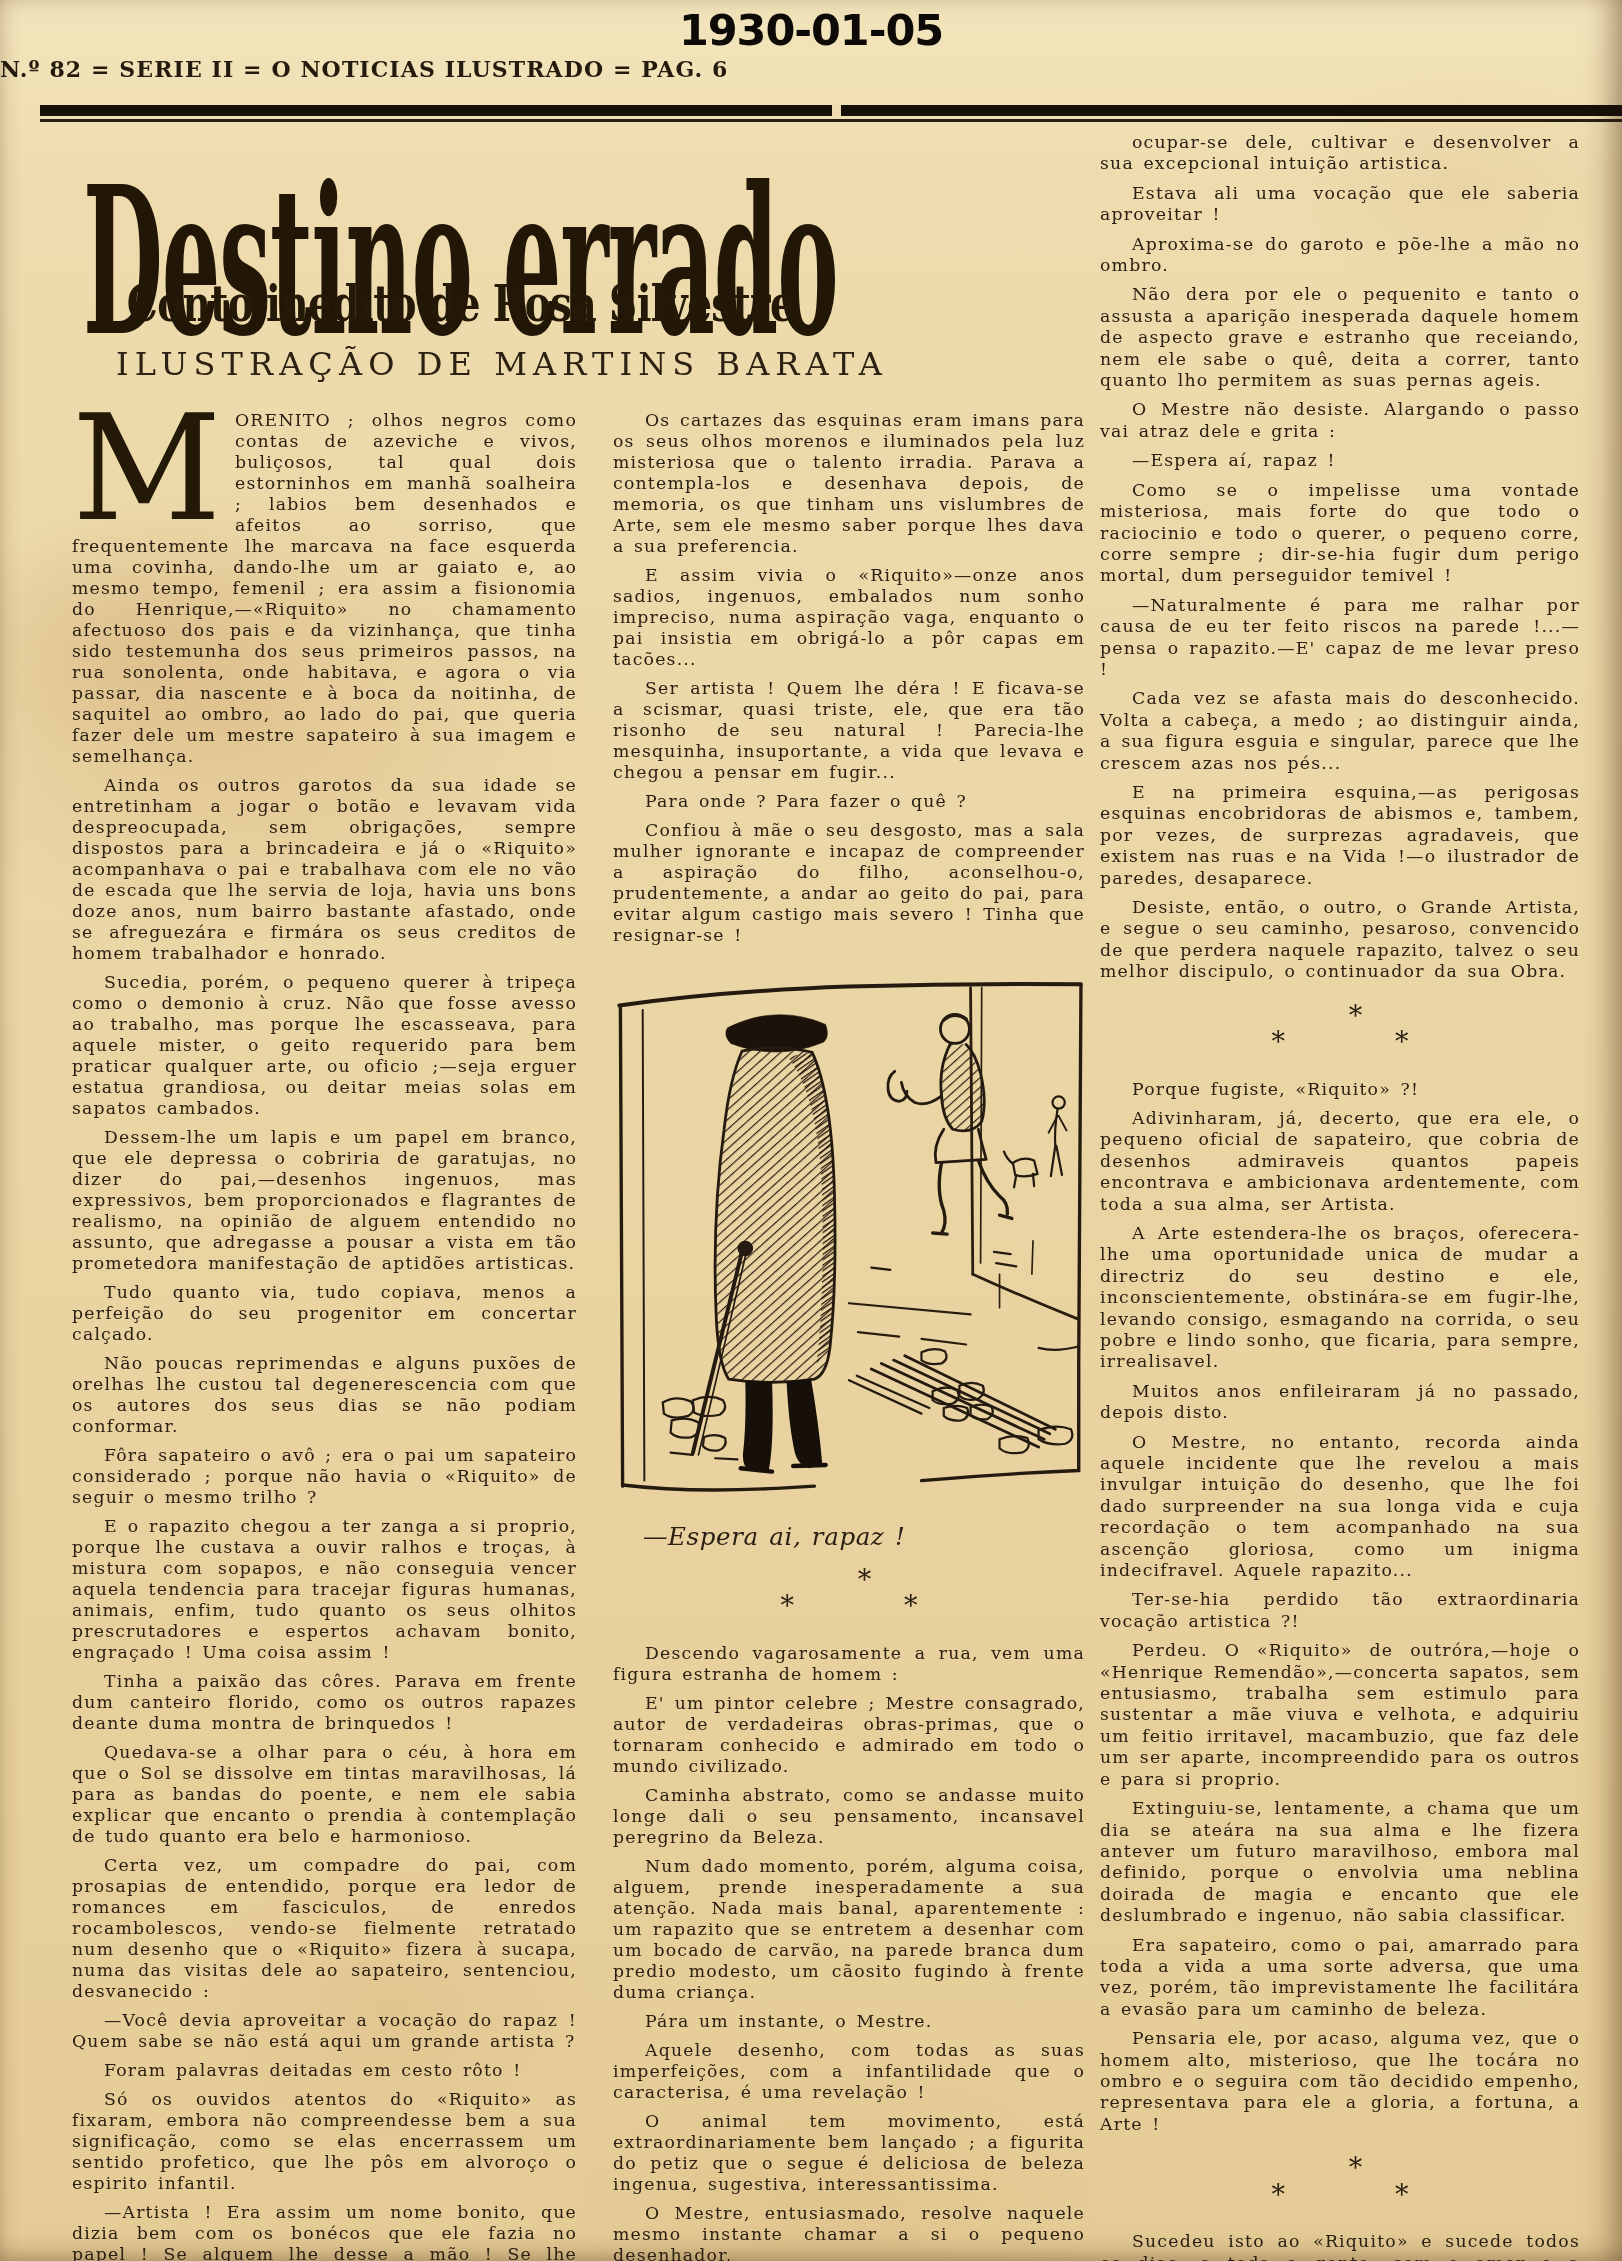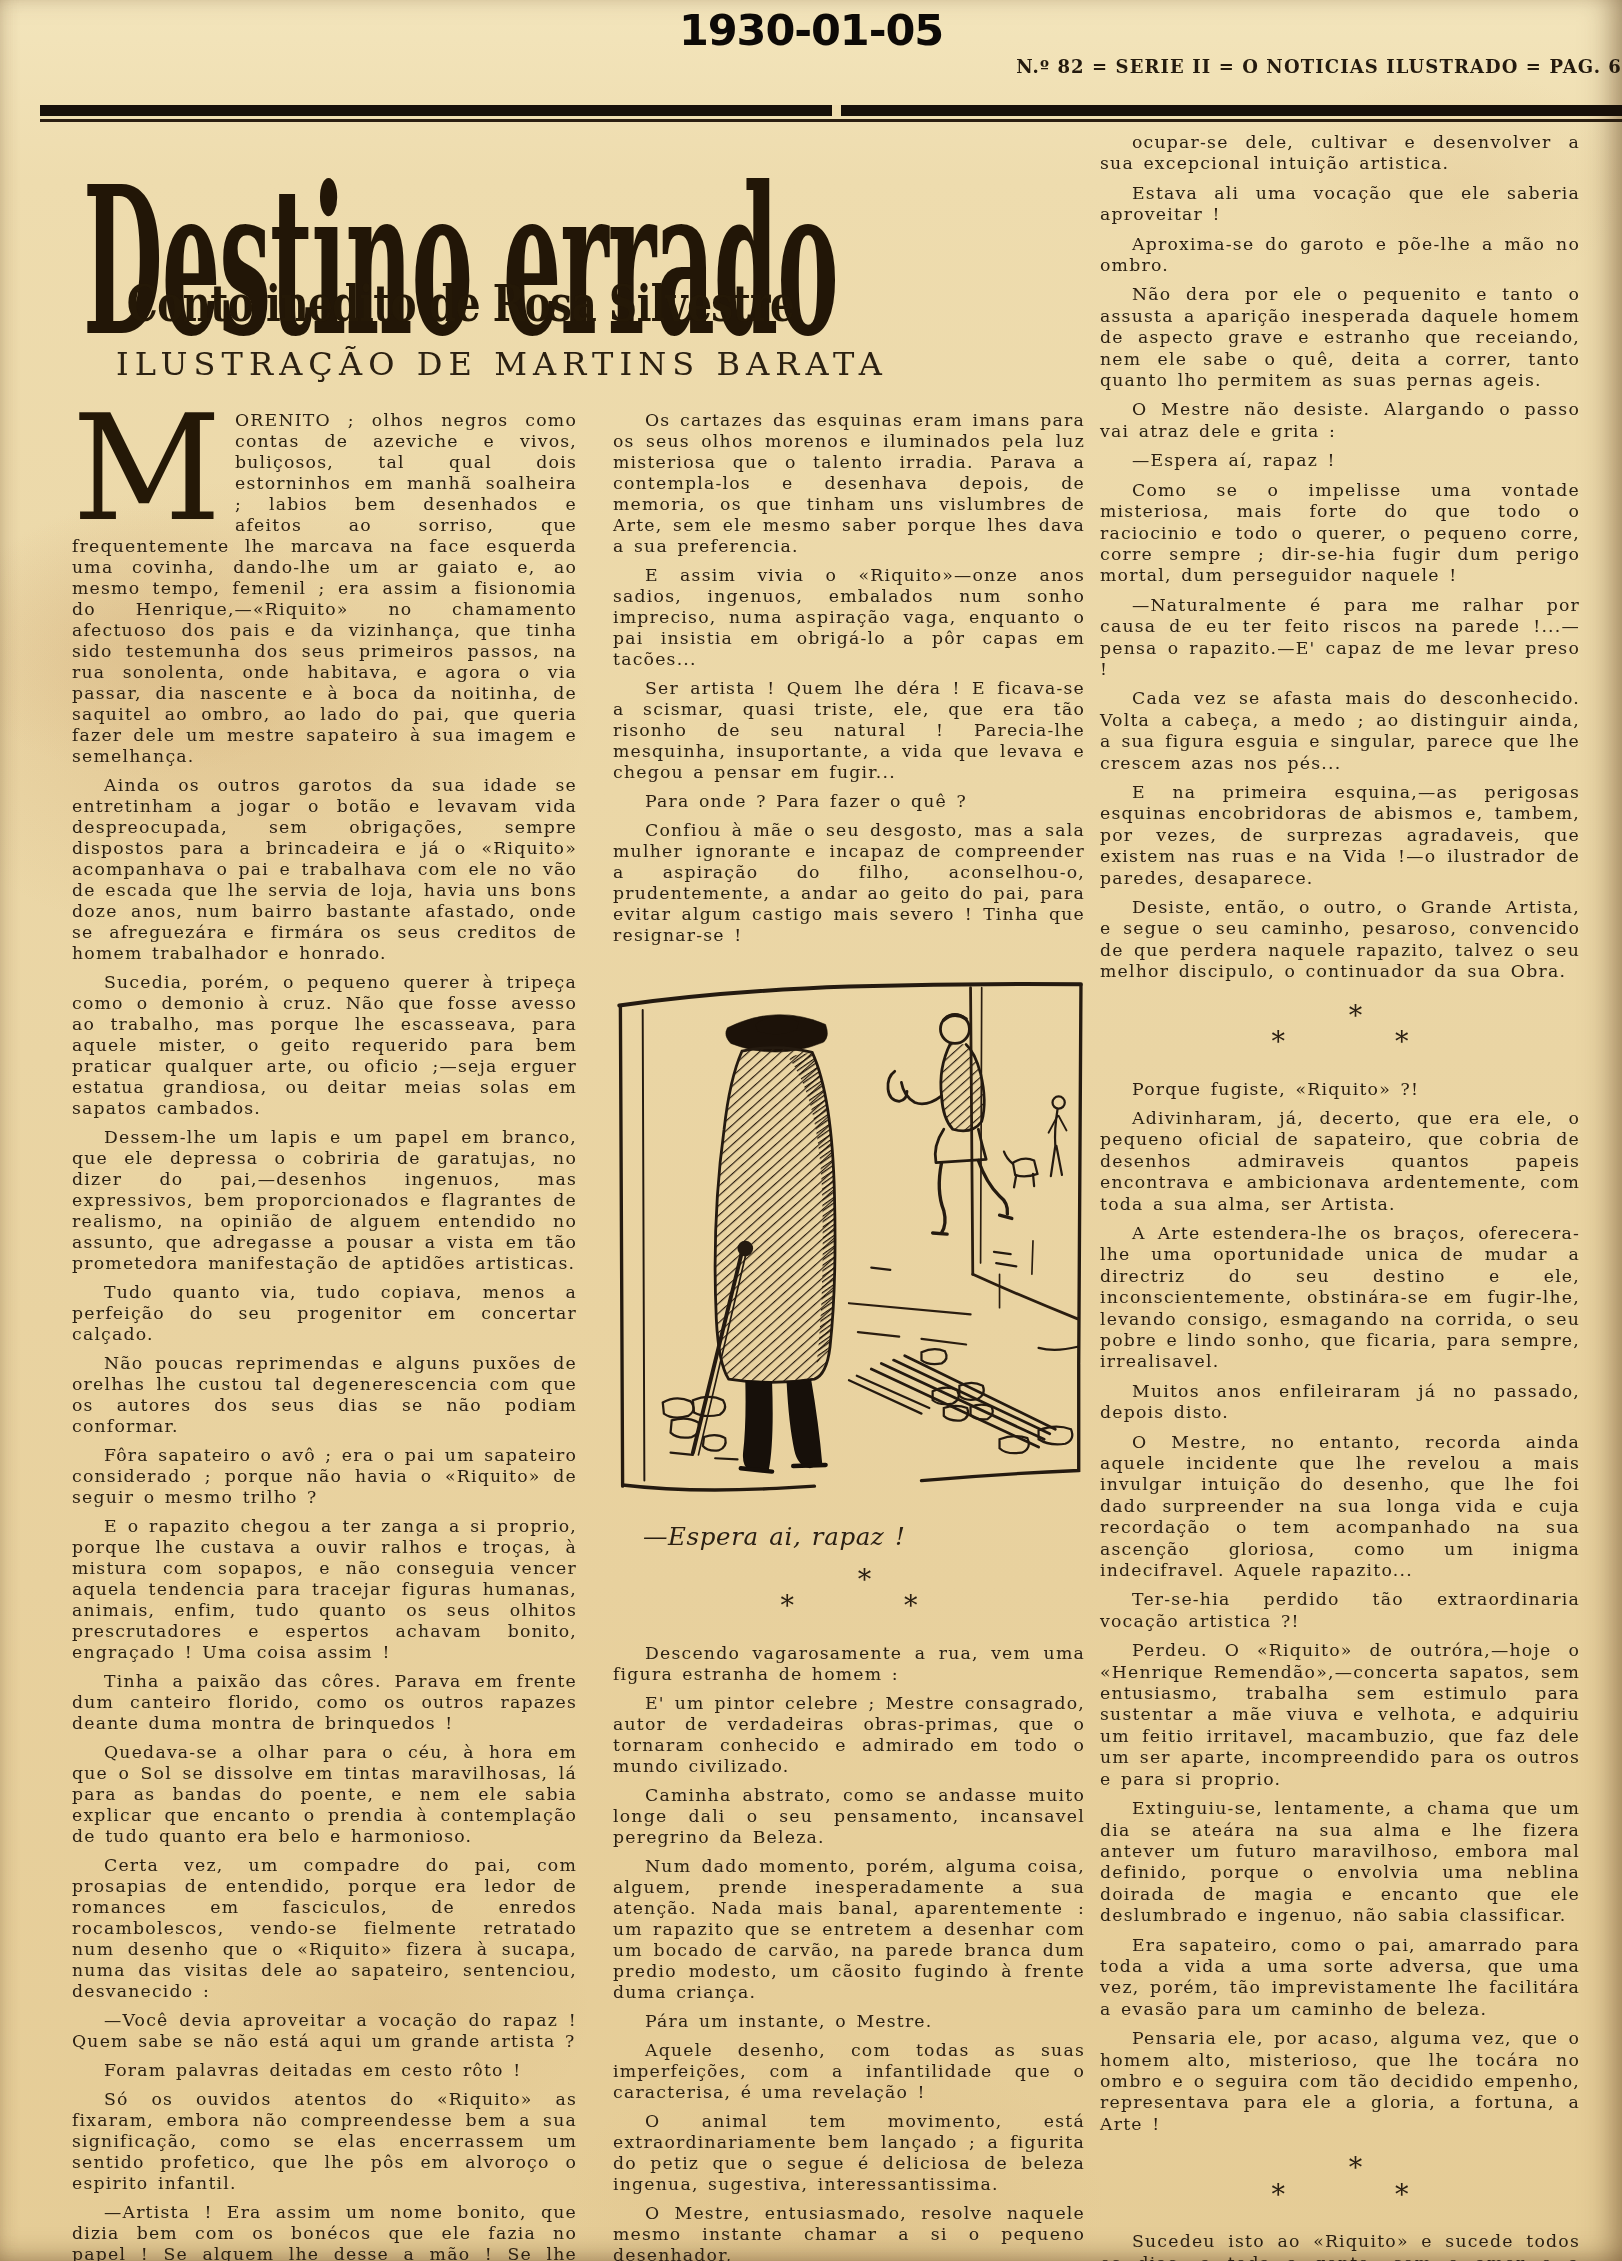--- a/index.html
+++ b/index.html
@@ -21,22 +21,22 @@
     text-decoration:underline;
   }
   .date-label{
     position:absolute;top:4.5px;left:0;width:100%;
     text-align:center;
     font-family:"DejaVu Sans","Liberation Sans",sans-serif;
     font-weight:bold;font-size:43px;letter-spacing:-1.1px;color:#0d0a07;
   }
   .masthead{
     position:absolute;top:56px;left:0;width:100%;
-    text-align:right;
-    font-weight:bold;font-size:18px;letter-spacing:1.1px;color:#241a0e;
+    text-align:left;
+    font-weight:bold;font-size:22px;letter-spacing:1.1px;color:#241a0e;
   }
   .rule-thick{
     position:absolute;top:105px;left:40px;width:1582px;height:11px;
     background:#171009;
   }
   .rule-thick .rule-notch{
     position:absolute;top:0;left:792px;width:9px;height:11px;background:#eedcae;
   }
   .rule-thin{
     position:absolute;top:119px;left:40px;width:1582px;height:3.3px;
@@ -245,21 +245,21 @@
   </div>
 
   <div class="col col3">
     <div>
         <p class="body-p">ocupar-se dele, cultivar e desenvolver a sua excepcional intuição artistica.</p>
         <p class="body-p">Estava ali uma vocação que ele saberia aproveitar !</p>
         <p class="body-p">Aproxima-se do garoto e põe-lhe a mão no ombro.</p>
         <p class="body-p">Não dera por ele o pequenito e tanto o assusta a aparição inesperada daquele homem de aspecto grave e estranho que receiando, nem ele sabe o quê, deita a correr, tanto quanto lho permitem as suas pernas ageis.</p>
         <p class="body-p">O Mestre não desiste. Alargando o passo vai atraz dele e grita :</p>
         <p class="body-p">—Espera aí, rapaz !</p>
-        <p class="body-p">Como se o impelisse uma vontade misteriosa, mais forte do que todo o raciocinio e todo o querer, o pequeno corre, corre sempre ; dir-se-hia fugir dum perigo mortal, dum perseguidor naquele !</p>
+        <p class="body-p">Como se o impelisse uma vontade misteriosa, mais forte do que todo o raciocinio e todo o querer, o pequeno corre, corre sempre ; dir-se-hia fugir dum perigo mortal, dum perseguidor temivel !</p>
         <p class="body-p">—Naturalmente é para me ralhar por causa de eu ter feito riscos na parede !...—pensa o rapazito.—E' capaz de me levar preso !</p>
         <p class="body-p">Cada vez se afasta mais do desconhecido. Volta a cabeça, a medo ; ao distinguir ainda, a sua figura esguia e singular, parece que lhe crescem azas nos pés...</p>
         <p class="body-p">E na primeira esquina,—as perigosas esquinas encobridoras de abismos e, tambem, por vezes, de surprezas agradaveis, que existem nas ruas e na Vida !—o ilustrador de paredes, desaparece.</p>
         <p class="body-p">Desiste, então, o outro, o Grande Artista, e segue o seu caminho, pesaroso, convencido de que perdera naquele rapazito, talvez o seu melhor discipulo, o continuador da sua Obra.</p>
         <div class="asterism">
           <span class="ast-top">*</span>
           <span class="ast-bottom"><span>*</span><span>*</span></span>
         </div>
         <p class="body-p">Porque fugiste, «Riquito» ?!</p>
         <p class="body-p">Adivinharam, já, decerto, que era ele, o pequeno oficial de sapateiro, que cobria de desenhos admiraveis quantos papeis encontrava e ambicionava ardentemente, com toda a sua alma, ser Artista.</p>

